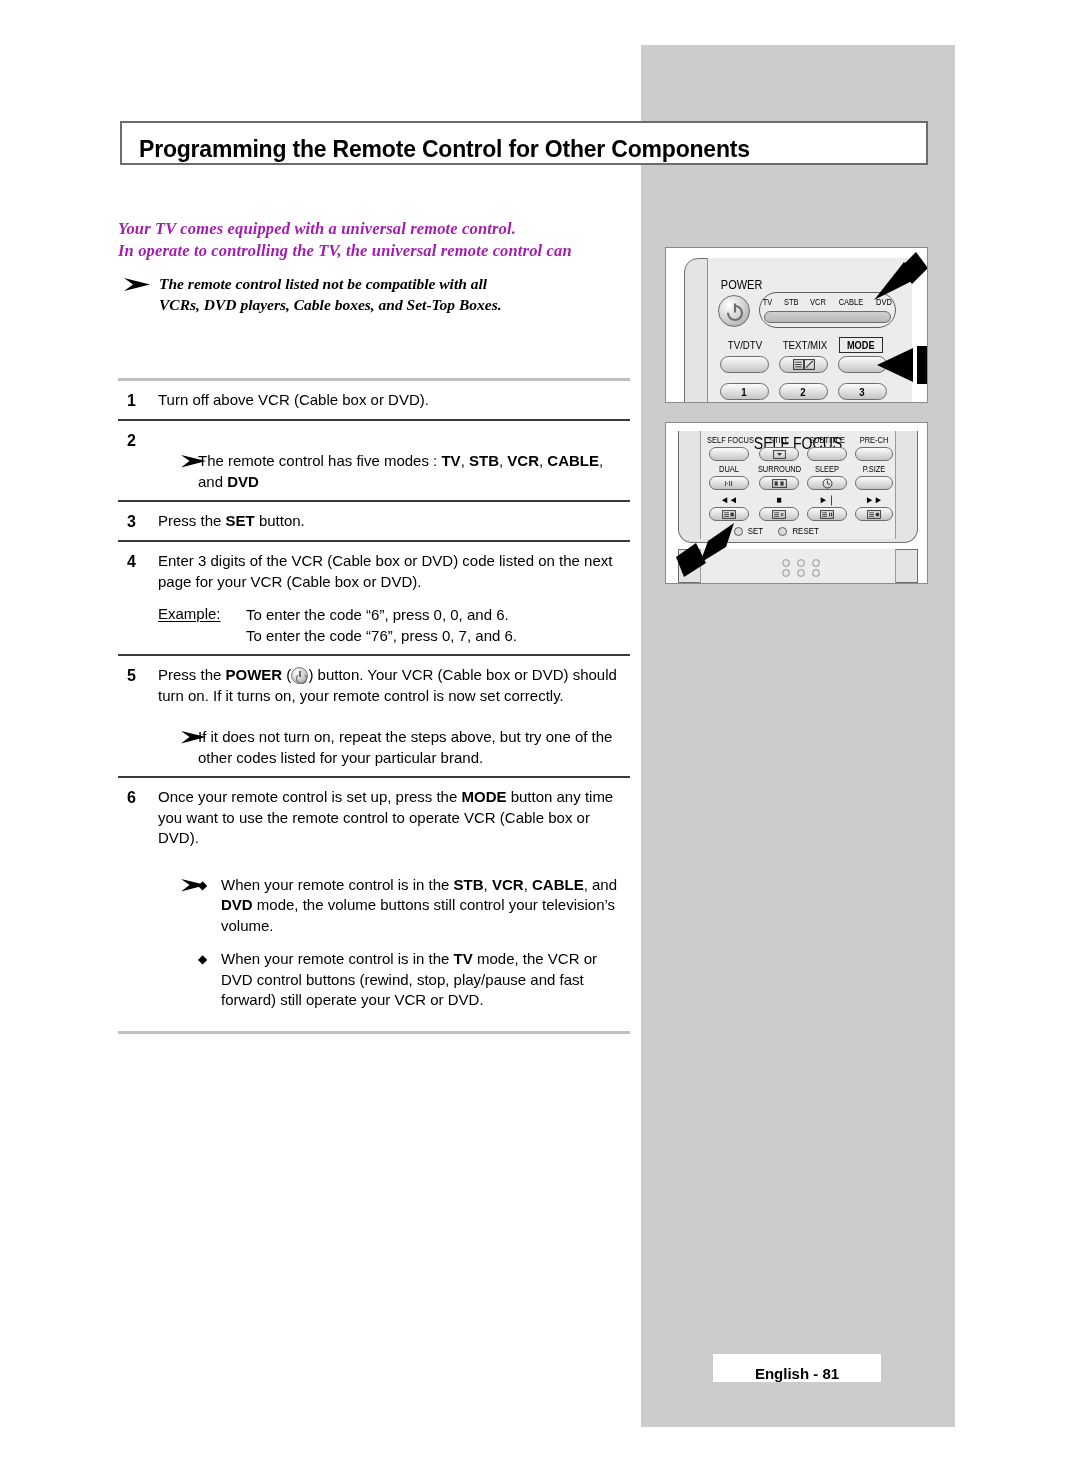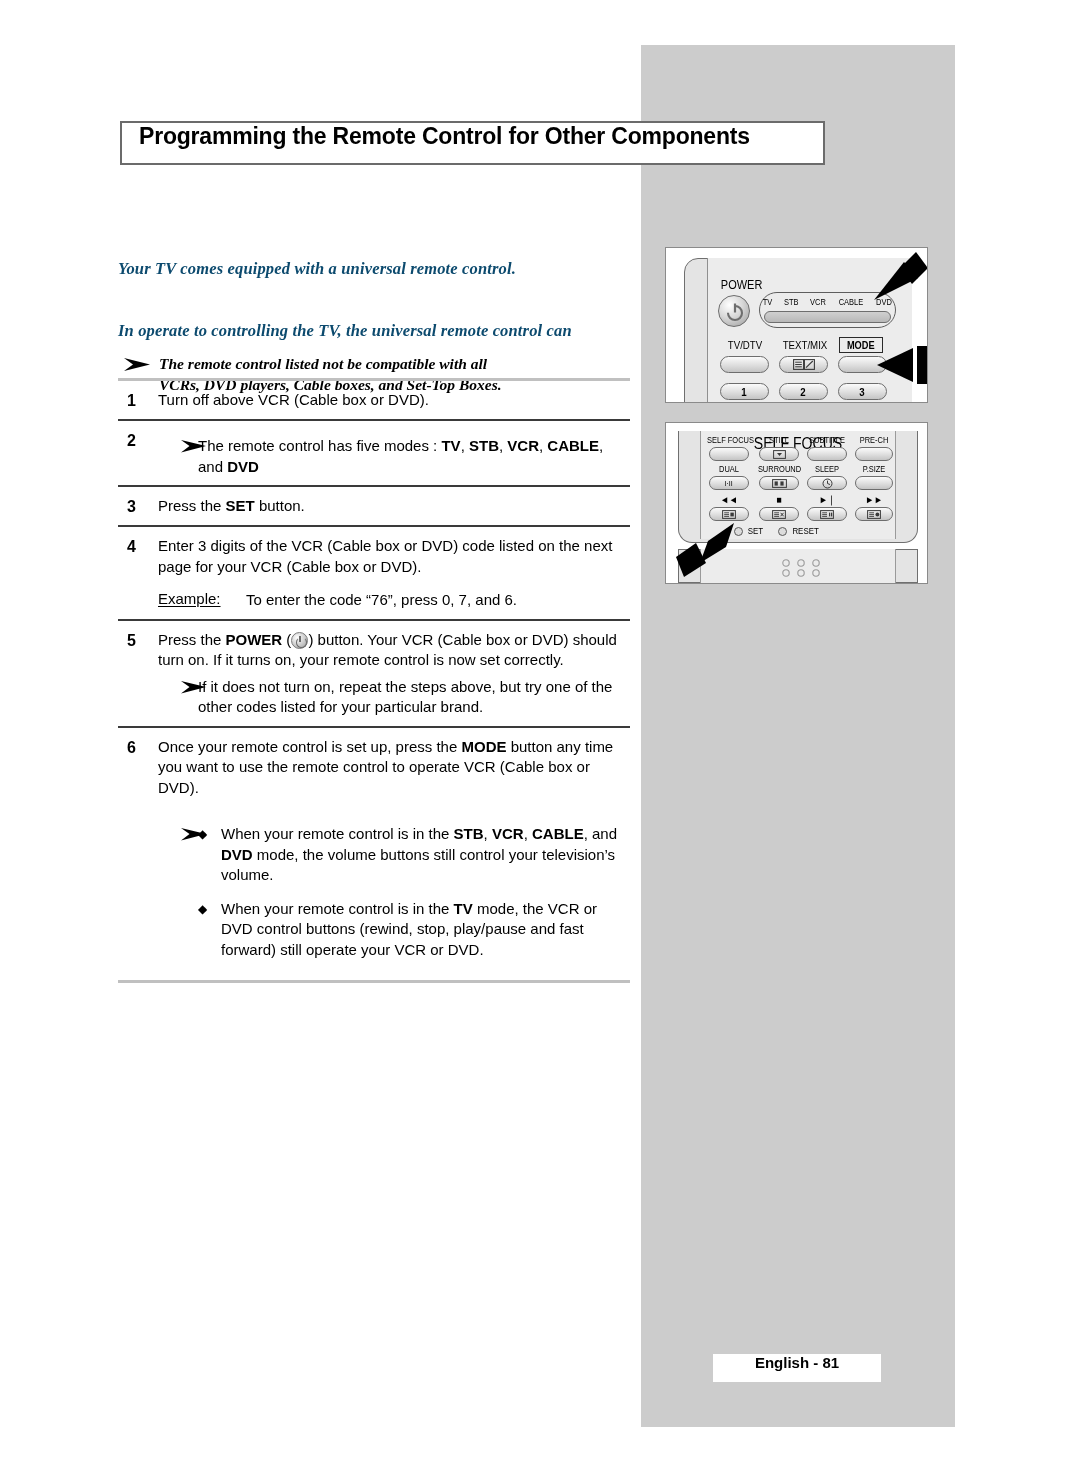--- a/index.html
+++ b/index.html
@@ -15,42 +15,41 @@
   
   #grey-panel{
     position:absolute; left:641px; top:45px;
     width:314px; height:1382px;
     background:#cccccc;
   }
 
   
   #title-bar{
     position:absolute; left:120px; top:121px;
-    width:705px; height:44px;
+    width:808px; height:44px;
     background:#ffffff;
     border:2px solid #6b6b6b;
-    display:flex; align-items:flex-start;
+    display:flex; align-items:flex-end;
   }
   #title-text{
     font-size:23px; font-weight:bold; color:#000;
     letter-spacing:-0.2px; padding-left:17px;
     font-family:"Liberation Sans", sans-serif;
   }
 
   
   #intro{
     position:absolute; left:118px; top:218px; width:512px;
   }
   .intro-line{
     font-style:italic; font-weight:bold;
     font-family:"Liberation Serif", serif;
-    font-size:16.5px; color:#0c4a6e;
+    font-size:16.5px; color:#a21caf;
     line-height:21.5px;
     letter-spacing:0.15px;
-    margin-top:40px;
   }
   #intro-note{
     display:flex; margin-top:12px; padding-left:5px;
   }
   .arrowhead{
     flex:0 0 auto; width:36px; padding-top:4px;
   }
   .arrowhead svg{ display:block; }
   .note-body{ flex:1 1 auto; }
   .note-line{
@@ -68,21 +67,21 @@
     flex:0 0 40px; font-size:16px; font-weight:bold; color:#000;
     font-family:"Liberation Sans", sans-serif; padding-left:9px;
     line-height:21px;
   }
   .step-body{ flex:1 1 auto; }
   .step-text{
     font-size:15px; line-height:20.5px; color:#000;
     font-family:"Liberation Sans", sans-serif;
   }
   .step-text b{ font-weight:bold; }
-  .sub-note{ display:flex; margin-top:6px; }
+  .sub-note{ display:flex; margin-top:21px; }
   .sub-note .arrowhead{ width:40px; padding-top:3px; padding-left:22px; }
   .sub-note-text{
     font-size:15px; line-height:20.5px; color:#000;
     font-family:"Liberation Sans", sans-serif;
   }
   .example-row{ display:flex; margin-top:13px; }
   .example-label{
     flex:0 0 88px; font-size:15px; color:#000;
     text-decoration:underline; text-underline-offset:2px;
     font-family:"Liberation Sans", sans-serif;
@@ -133,21 +132,21 @@
     font-family:"Liberation Sans", sans-serif;
     color:#000; text-align:center; white-space:nowrap;
     transform:scaleX(0.88); transform-origin:center;
   }
   .arrow-ptr{ position:absolute; }
 
   
   #footer-badge{
     position:absolute; left:713px; top:1354px;
     width:168px; height:28px; background:#ffffff;
-    display:flex; align-items:flex-start; justify-content:center;
+    display:flex; align-items:flex-end; justify-content:center;
   }
   #footer-text{
     font-size:15px; font-weight:bold; color:#000;
     font-family:"Liberation Sans", sans-serif;
   }
 </style>
 </head>
 <body>
 
 <div id="grey-panel"></div>
@@ -211,20 +210,21 @@
 
   <div class="rule-dark"></div>
 
   <div class="step">
     <div class="step-num">4</div>
     <div class="step-body">
       <div class="step-text">Enter 3 digits of the VCR (Cable box or DVD) code listed on the next page for your VCR (Cable box or DVD).</div>
       <div class="example-row">
         <div class="example-label">Example:</div>
         <div class="example-lines">
+          <div>To enter the code “6”, press 0, 0, and 6.</div>
           <div>To enter the code “76”, press 0, 7, and 6.</div>
         </div>
       </div>
     </div>
   </div>
 
   <div class="rule-dark"></div>
 
   <div class="step">
     <div class="step-num">5</div>

